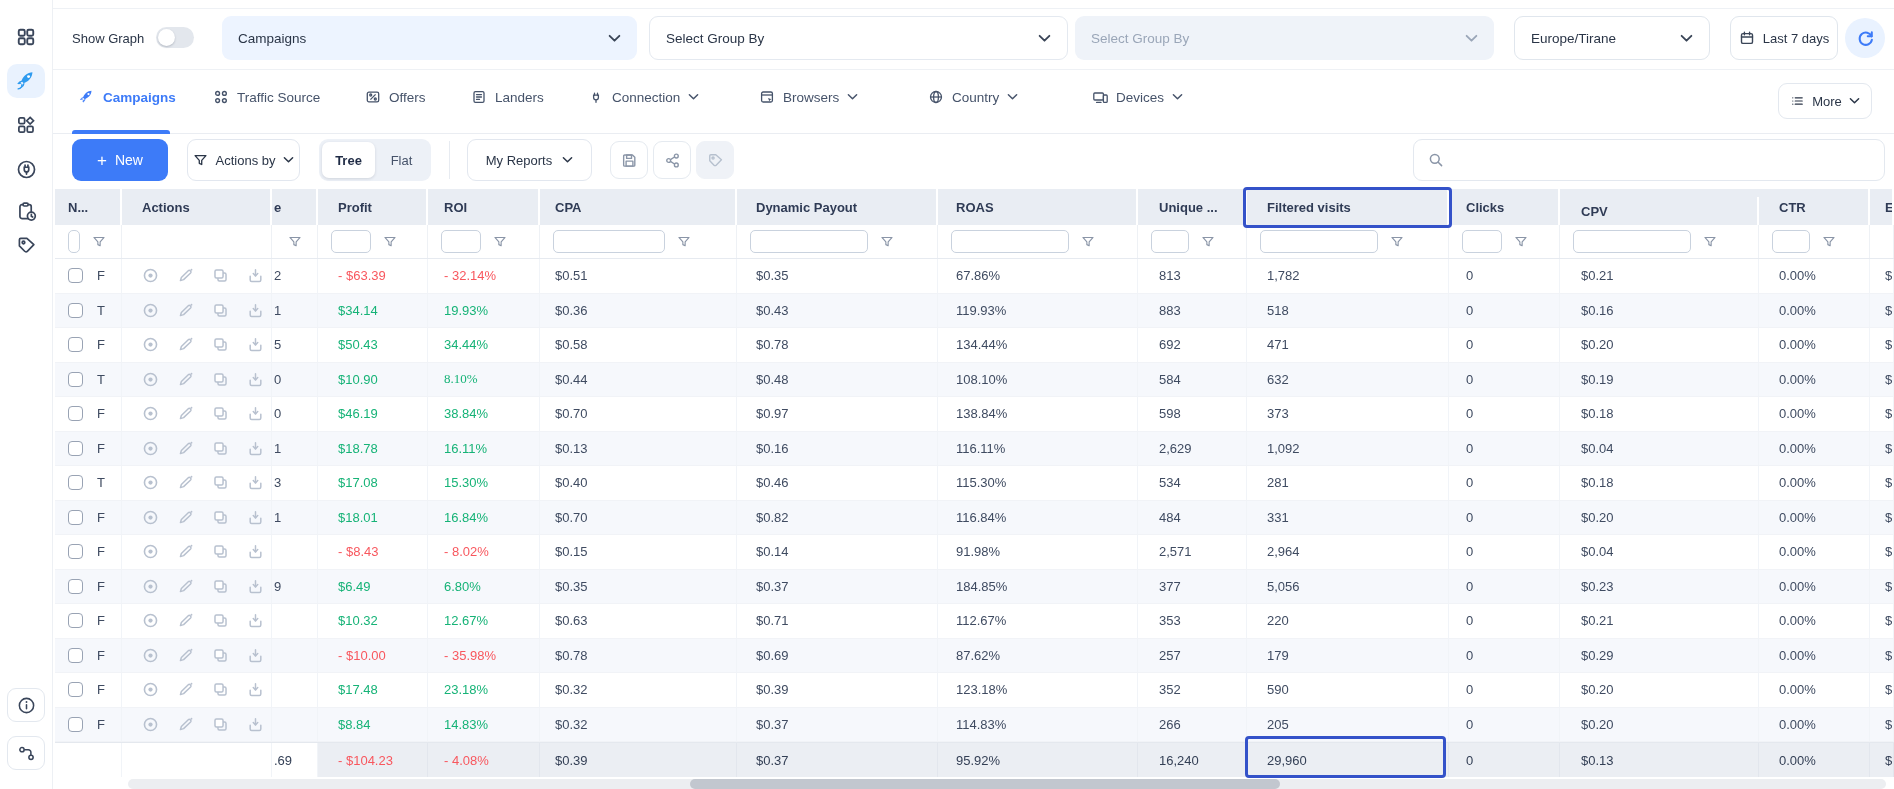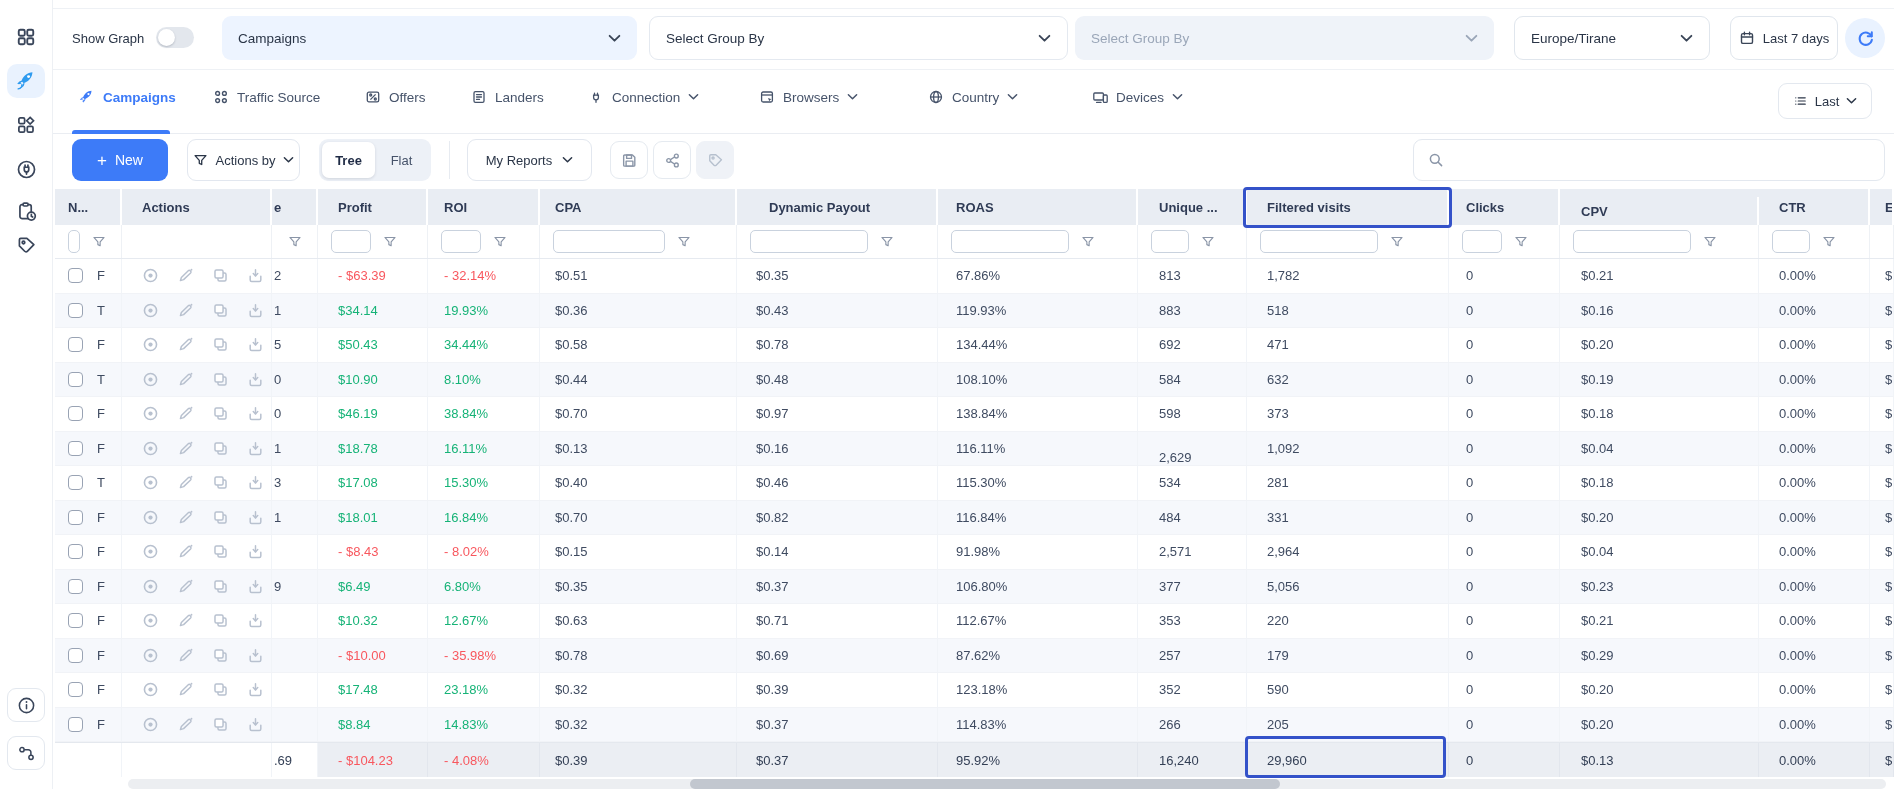--- a/index.html
+++ b/index.html
@@ -323,21 +323,21 @@
   <div class="tab-underline"></div>
   <div class="btn-more">
     <span>
         <svg width="15" height="14" viewBox="0 0 16 16" fill="none" stroke="#2A3547" stroke-width="1.4" stroke-linecap="round">
           <path d="M5.4 4.4h8M5.4 8h8M5.4 11.6h8"></path>
           <circle cx="2.6" cy="4.4" r=".7" fill="#2A3547" stroke="none"></circle>
           <circle cx="2.6" cy="8" r=".7" fill="#2A3547" stroke="none"></circle>
           <circle cx="2.6" cy="11.6" r=".7" fill="#2A3547" stroke="none"></circle>
         </svg>
       </span>
-    <span>Last</span>
+    <span>More</span>
     <span>
         <svg width="11" height="8" viewBox="0 0 12 8" fill="none" stroke="#2A3547" stroke-width="1.6" stroke-linecap="round" stroke-linejoin="round">
           <polyline points="1.5,1.5 6,6 10.5,1.5"></polyline>
         </svg>
       </span>
   </div>
 </div>
 
 <div class="btn-new">
   <span class="plus">+</span>
@@ -422,21 +422,21 @@
       </div>
       <div class="h-cell" style="padding-left: 20px;">
         <span>Profit</span>
       </div>
       <div class="h-cell" style="padding-left: 16px;">
         <span>ROI</span>
       </div>
       <div class="h-cell" style="padding-left: 15px;">
         <span>CPA</span>
       </div>
-      <div class="h-cell" style="padding-left: 32px;">
+      <div class="h-cell" style="padding-left: 19px;">
         <span>Dynamic Payout</span>
       </div>
       <div class="h-cell" style="padding-left: 18px;">
         <span>ROAS</span>
       </div>
       <div class="h-cell" style="padding-left: 21px;">
         <span>Unique ...</span>
       </div>
       <div class="h-cell" style="padding-left: 20px;">
         <span>Filtered visits</span>
@@ -802,21 +802,21 @@
             <path d="M3 8.6v3.6c0 .8.6 1.4 1.4 1.4h7.2c.8 0 1.4-.6 1.4-1.4V8.6"></path>
           </svg>
   </span>
 </div>
       <div class="d-cell" style="padding-left: 2px;">
         <span>0</span>
       </div>
       <div class="d-cell" style="padding-left: 20px;">
         <span class="pos">$10.90</span>
       </div>
-      <div class="d-cell" style="padding-left: 16px;">
+      <div class="d-cell" style="padding-left: 16px; font-family: Liberation Serif, serif;">
         <span class="pos">8.10%</span>
       </div>
       <div class="d-cell" style="padding-left: 15px;">
         <span>$0.44</span>
       </div>
       <div class="d-cell" style="padding-left: 19px;">
         <span>$0.48</span>
       </div>
       <div class="d-cell" style="padding-left: 18px;">
         <span>108.10%</span>
@@ -952,21 +952,21 @@
       </div>
       <div class="d-cell" style="padding-left: 15px;">
         <span>$0.13</span>
       </div>
       <div class="d-cell" style="padding-left: 19px;">
         <span>$0.16</span>
       </div>
       <div class="d-cell" style="padding-left: 18px;">
         <span>116.11%</span>
       </div>
-      <div class="d-cell" style="padding-left: 21px; align-items: flex-end;">
+      <div class="d-cell" style="padding-left: 21px;">
         <span>2,629</span>
       </div>
       <div class="d-cell" style="padding-left: 20px;">
         <span>1,092</span>
       </div>
       <div class="d-cell" style="padding-left: 17px;">
         <span>0</span>
       </div>
       <div class="d-cell" style="padding-left: 21px;">
         <span>$0.04</span>
@@ -1226,21 +1226,21 @@
       <div class="d-cell" style="padding-left: 16px;">
         <span class="pos">6.80%</span>
       </div>
       <div class="d-cell" style="padding-left: 15px;">
         <span>$0.35</span>
       </div>
       <div class="d-cell" style="padding-left: 19px;">
         <span>$0.37</span>
       </div>
       <div class="d-cell" style="padding-left: 18px;">
-        <span>106.80%</span>
+        <span>184.85%</span>
       </div>
       <div class="d-cell" style="padding-left: 21px;">
         <span>377</span>
       </div>
       <div class="d-cell" style="padding-left: 20px;">
         <span>5,056</span>
       </div>
       <div class="d-cell" style="padding-left: 17px;">
         <span>0</span>
       </div>

